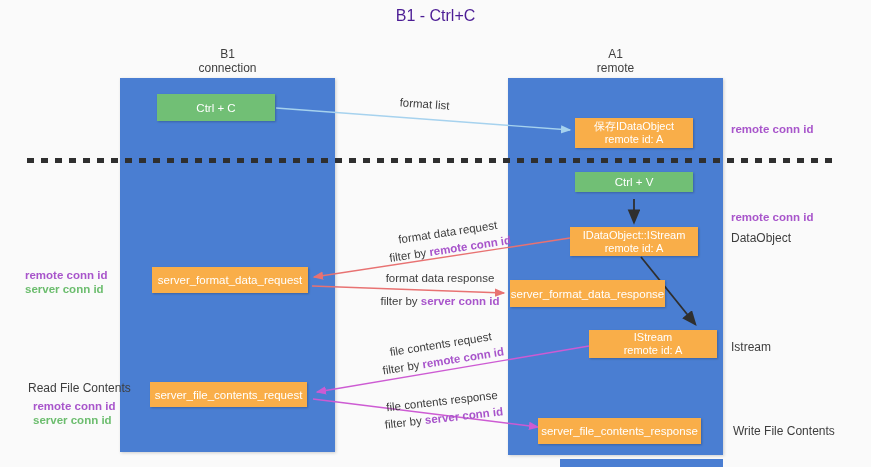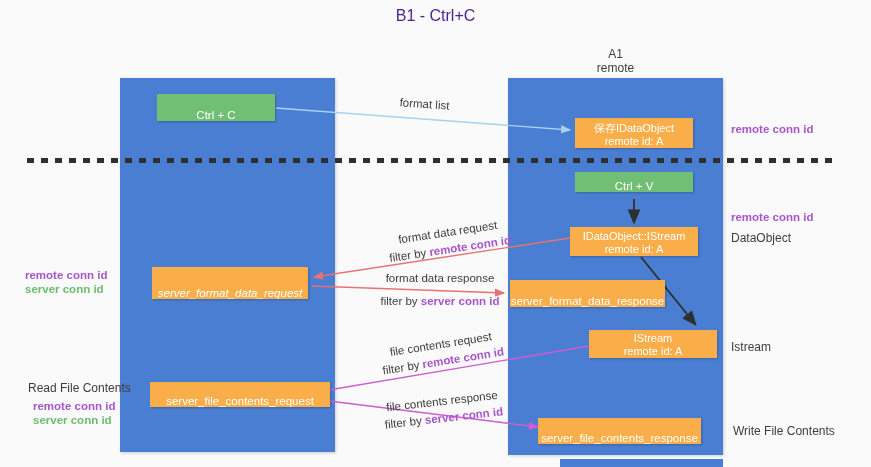--- a/index.html
+++ b/index.html
@@ -32,21 +32,21 @@
     position:absolute;left:560px;top:459px;width:163px;height:8px;
     background:var(--column-blue,#4a7ed2);
   }
   .dashed-line{
     position:absolute;left:27px;top:158px;width:806px;height:5px;
     background:repeating-linear-gradient(90deg,
       var(--arrow-black,#3b3b3b) 0 7px, transparent 7px 14px);
   }
   .box{
     position:absolute;display:flex;flex-direction:column;
-    align-items:center;justify-content:flex-end;
+    align-items:center;justify-content:center;
     color:#fff;text-align:center;
     box-shadow:1px 1px 2px rgba(0,0,0,0.22);
   }
   .box.green{background:var(--box-green,#71bf75);}
   .box.orange{background:var(--box-orange,#f9ae49);}
   .box .bl{font-size:11px;line-height:13px;}
   .box .single{font-size:11.5px;}
   .arrow-label{
     position:absolute;font-size:11.5px;line-height:17px;
     text-align:center;color:var(--text-dark,#3d3d3d);
@@ -74,20 +74,24 @@
 </style>
 </head>
 <body>
 
 <div class="canvas">
 
   <div class="title">
     <div>B1 - Ctrl+C</div>
   </div>
 
+  <div class="col-header left">
+    <div>B1</div>
+    <div>connection</div>
+  </div>
   <div class="col-header right">
     <div>A1</div>
     <div>remote</div>
   </div>
 
   <div class="column left"></div>
   <div class="column right"></div>
   <div class="column-strip"></div>
 
   <div class="dashed-line"></div>
@@ -127,34 +131,34 @@
 
   <div class="box green" style="left:575px;top:172px;width:118px;height:20px;">
     <div class="single">Ctrl + V</div>
   </div>
 
   <div class="box orange" style="left:570px;top:227px;width:128px;height:29px;">
     <div class="bl">IDataObject::IStream</div>
     <div class="bl">remote id: A</div>
   </div>
 
-  <div class="box orange" style="left:152px;top:267px;width:156px;height:32px;font-style:italic;">
+  <div class="box orange" style="left:152px;top:267px;width:156px;height:26px;">
     <div class="single">server_format_data_request</div>
   </div>
 
   <div class="box orange" style="left:510px;top:280px;width:155px;height:27px;">
     <div class="single">server_format_data_response</div>
   </div>
 
   <div class="box orange" style="left:589px;top:330px;width:128px;height:28px;">
     <div class="bl">IStream</div>
     <div class="bl">remote id: A</div>
   </div>
 
-  <div class="box orange" style="left:150px;top:382px;width:180px;height:25px;">
+  <div class="box orange" style="left:150px;top:382px;width:157px;height:25px;">
     <div class="single">server_file_contents_request</div>
   </div>
 
   <div class="box orange" style="left:514px;top:418px;width:163px;height:26px;margin-left:24px;">
     <div class="single">server_file_contents_response</div>
   </div>
 
   <div class="arrow-label rot-down" style="left:362px;top:96px;width:125px;">format list</div>
 
   <div class="arrow-label rot-up" style="left:380px;top:224px;width:138px;">

